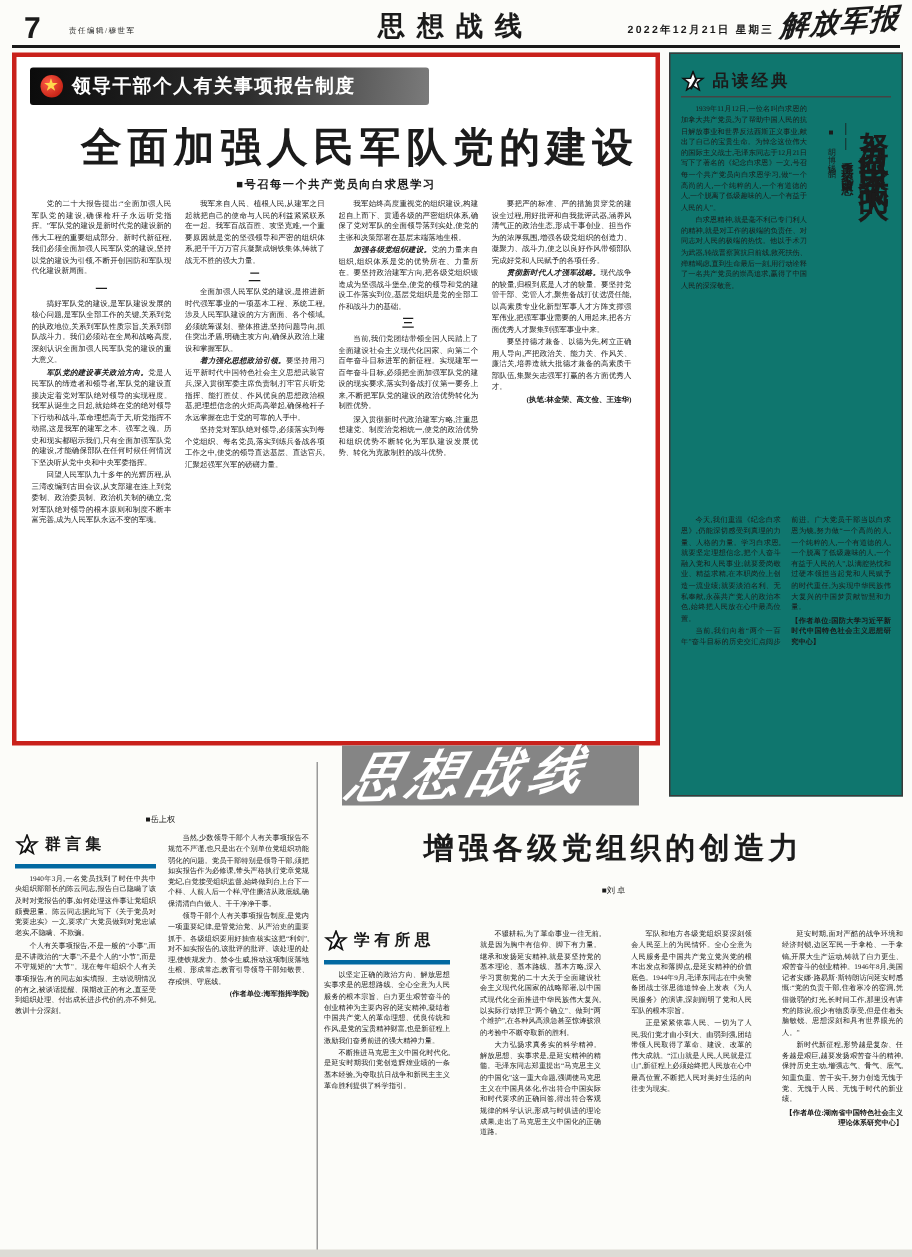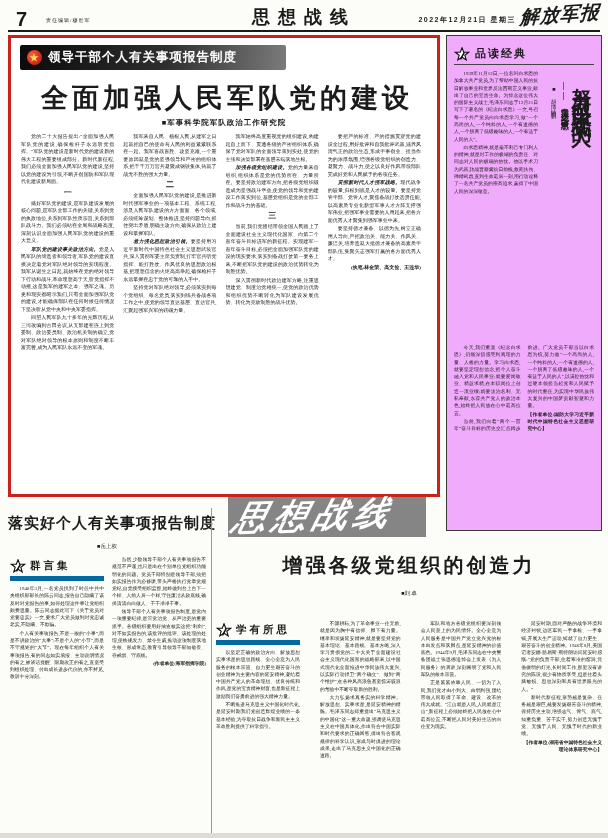--- a/index.html
+++ b/index.html
@@ -16,32 +16,32 @@
   .header-rule{position:absolute;left:8px;top:30px;width:592px;height:2px;background:#1a1a1a;}
   
   .main-box{position:absolute;left:8px;top:35px;width:426px;height:456px;border:3px solid #c9211b;background:#fff;}
   .banner{position:absolute;left:9px;top:7px;width:266px;height:25px;display:flex;align-items:center;gap:6px;
           padding-left:7px;box-sizing:border-box;color:#fff;
           background:linear-gradient(95deg,#0b0b0b 0%,#2e2e2e 55%,#7b7b7b 100%);
           font:700 12.5px "Liberation Sans",sans-serif;letter-spacing:1px;border-radius:2px;}
   .emblem{width:15px;height:15px;border-radius:50%;flex:0 0 15px;
           background:radial-gradient(circle at 35% 35%,#ff5b47,#b21005);
           display:flex;align-items:center;justify-content:center;color:#ffd84d;font-size:10px;line-height:1;}
-  .main-title{position:absolute;left:3px;top:42px;width:100%;text-align:center;
+  .main-title{position:absolute;left:16px;top:42px;width:100%;text-align:center;
               font:900 27px "Liberation Sans",sans-serif;letter-spacing:4px;white-space:nowrap;}
   .main-byline{position:absolute;left:0;top:80px;width:100%;text-align:center;
                font:700 7.5px "Liberation Sans",sans-serif;letter-spacing:1px;}
   .main-cols{position:absolute;left:10px;top:95px;width:400px;height:349px;display:flex;gap:9px;overflow:hidden;}
   .col{flex:1 1 0;overflow:hidden;font-size:5px;line-height:1.5;text-align:justify;}
   .col p{margin:0 0 1px;text-indent:2em;}
   .divider{text-align:center;font-weight:900;font-size:8px;margin:5px 0;text-indent:0 !important;}
   .lead{font-weight:700;font-style:italic;}
   .endnote{text-align:right;text-indent:0 !important;font-weight:700;margin-top:2px;}
   
-  .classic-box{position:absolute;left:446px;top:35px;width:154px;height:494px;border:1px solid #3a3a3a;background:#f0abfc;}
+  .classic-box{position:absolute;left:446px;top:35px;width:154px;height:494px;border:1px solid #3a3a3a;background:#0f766e;}
   .box-header{position:absolute;left:7px;top:7px;right:7px;height:21px;border-bottom:1px solid #444;
               display:flex;align-items:center;gap:5px;font:900 11px "Liberation Sans",sans-serif;letter-spacing:2px;}
   .star-logo{width:16px;height:14px;flex:0 0 16px;}
   .classic-text{position:absolute;left:7px;top:34px;width:84px;height:268px;overflow:hidden;
                 font-size:4.8px;line-height:1.52;text-align:justify;}
   .classic-text p, .classic-cols p{margin:0 0 1px;text-indent:2em;}
   .classic-vert{position:absolute;top:36px;right:5px;height:268px;writing-mode:vertical-rl;
                 display:flex;flex-direction:column;}
   .classic-vtitle{font:900 20px "Liberation Sans",sans-serif;letter-spacing:5px;}
   .classic-vsub{font:700 8px "Liberation Serif",serif;margin-top:10px;letter-spacing:2px;}
@@ -49,22 +49,22 @@
   .classic-cols{position:absolute;left:7px;right:7px;top:308px;bottom:6px;overflow:hidden;
                 column-count:2;column-gap:7px;font-size:4.8px;line-height:1.52;text-align:justify;}
   .classic-footer{font-weight:700;text-indent:0 !important;}
   
   .report-title{position:absolute;left:8px;top:514px;width:198px;text-align:center;
                 font:900 15px "Liberation Serif",serif;letter-spacing:1px;white-space:nowrap;}
   .report-byline{position:absolute;left:8px;top:543px;width:198px;text-align:center;font-size:5.5px;}
   .report-cols{position:absolute;left:10px;top:556px;width:196px;height:276px;display:flex;gap:8px;overflow:hidden;}
   .subcol{flex:1 1 0;overflow:hidden;font-size:4.8px;line-height:1.52;text-align:justify;}
   .subcol p{margin:0 0 1px;text-indent:2em;}
-  .col-head{display:flex;align-items:center;gap:4px;font:900 10.5px "Liberation Sans",sans-serif;
-            letter-spacing:3px;height:20px;margin-bottom:4px;border-bottom:5px solid #0369a1;}
+  .col-head{display:flex;align-items:flex-start;gap:4px;font:900 10.5px "Liberation Sans",sans-serif;
+            letter-spacing:3px;height:20px;margin-bottom:4px;border-bottom:3px solid #0369a1;}
   .v-divider{position:absolute;left:211px;top:508px;width:1px;height:326px;background:#9a9a9a;}
   
   .calli-band{position:absolute;left:228px;top:497px;width:198px;height:40px;background:#858585;}
   .calli-text{position:absolute;left:6px;top:-4px;color:#fff;font:900 italic 34px "Liberation Serif",serif;
               letter-spacing:6px;transform:skewX(-16deg) rotate(-2deg);white-space:nowrap;}
   .yanan-title{position:absolute;left:216px;top:552px;width:386px;text-align:center;
                font:900 20px "Liberation Sans",sans-serif;letter-spacing:3px;white-space:nowrap;}
   .yanan-byline{position:absolute;left:216px;top:590px;width:386px;text-align:center;font-size:5.5px;}
   .yanan-cols{position:absolute;left:216px;top:620px;width:386px;height:226px;display:flex;gap:20px;overflow:hidden;}
   .yanan-cols .subcol{font-size:4.8px;}
@@ -81,21 +81,21 @@
   <div class="date">2022年12月21日 星期三</div>
   <div class="masthead">解放军报</div>
   <div class="header-rule"></div>
 
   <div class="main-box">
     <div class="banner">
       <span class="emblem">★</span>
       <span>领导干部个人有关事项报告制度</span>
     </div>
     <div class="main-title">全面加强人民军队党的建设</div>
-    <div class="main-byline">■军事科学院军队政治工作研究院</div>
+    <div class="main-byline">■号召每一个共产党员向白求恩学习</div>
     <div class="main-cols">
       <div class="col">
         <p>党的二十大报告提出:“全面加强人民军队党的建设,确保枪杆子永远听党指挥。”军队党的建设是新时代党的建设新的伟大工程的重要组成部分。新时代新征程,我们必须全面加强人民军队党的建设,坚持以党的建设为引领,不断开创国防和军队现代化建设新局面。</p>
         <p class="divider">一</p>
         <p>搞好军队党的建设,是军队建设发展的核心问题,是军队全部工作的关键,关系到党的执政地位,关系到军队性质宗旨,关系到部队战斗力。我们必须站在全局和战略高度,深刻认识全面加强人民军队党的建设的重大意义。</p>
         <p><strong class="lead">军队党的建设事关政治方向。</strong><span>党是人民军队的缔造者和领导者,军队党的建设直接决定着党对军队绝对领导的实现程度。我军从诞生之日起,就始终在党的绝对领导下行动和战斗,革命理想高于天,听党指挥不动摇,这是我军的建军之本、强军之魂。历史和现实都昭示我们,只有全面加强军队党的建设,才能确保部队在任何时候任何情况下坚决听从党中央和中央军委指挥。</span></p>
         <p>回望人民军队九十多年的光辉历程,从三湾改编到古田会议,从支部建在连上到党委制、政治委员制、政治机关制的确立,党对军队绝对领导的根本原则和制度不断丰富完善,成为人民军队永远不变的军魂。</p>
       </div>
       <div class="col">
         <p>我军来自人民、植根人民,从建军之日起就把自己的使命与人民的利益紧紧联系在一起。我军百战百胜、攻坚克难,一个重要原因就是党的坚强领导和严密的组织体系,把千千万万官兵凝聚成钢铁集体,铸就了战无不胜的强大力量。</p>
@@ -137,21 +137,20 @@
       <span class="classic-vsub">——重读《纪念白求恩》</span>
       <span class="classic-vby">■胡 博  钱均鹏</span>
     </div>
     <div class="classic-cols">
       <p>今天,我们重温《纪念白求恩》,仍能深切感受到真理的力量、人格的力量。学习白求恩,就要坚定理想信念,把个人奋斗融入党和人民事业;就要爱岗敬业、精益求精,在本职岗位上创造一流业绩;就要淡泊名利、无私奉献,永葆共产党人的政治本色,始终把人民放在心中最高位置。</p>
       <p>当前,我们向着“两个一百年”奋斗目标的历史交汇点阔步前进。广大党员干部当以白求恩为镜,努力做“一个高尚的人,一个纯粹的人,一个有道德的人,一个脱离了低级趣味的人,一个有益于人民的人”,以满腔热忱和过硬本领担当起党和人民赋予的时代重任,为实现中华民族伟大复兴的中国梦贡献智慧和力量。</p>
       <p class="classic-footer">【作者单位:国防大学习近平新时代中国特色社会主义思想研究中心】</p>
     </div>
   </div>
 
-  <div class="report-title">落实好个人有关事项报告制度</div>
   <div class="report-byline">■岳上权</div>
   <div class="report-cols">
     <div class="subcol">
       <div class="col-head">
         <svg class="star-logo" viewBox="0 0 20 18">
           <path d="M10 1 L12.2 6.6 L18.5 6.8 L13.6 10.6 L15.4 16.6 L10 13.2 L4.6 16.6 L6.4 10.6 L1.5 6.8 L7.8 6.6 Z" fill="#fff" stroke="#111" stroke-width="1.4"></path>
           <path d="M13 7 L8 16" stroke="#111" stroke-width="2"></path>
         </svg>
         <span>群言集</span>
       </div>

